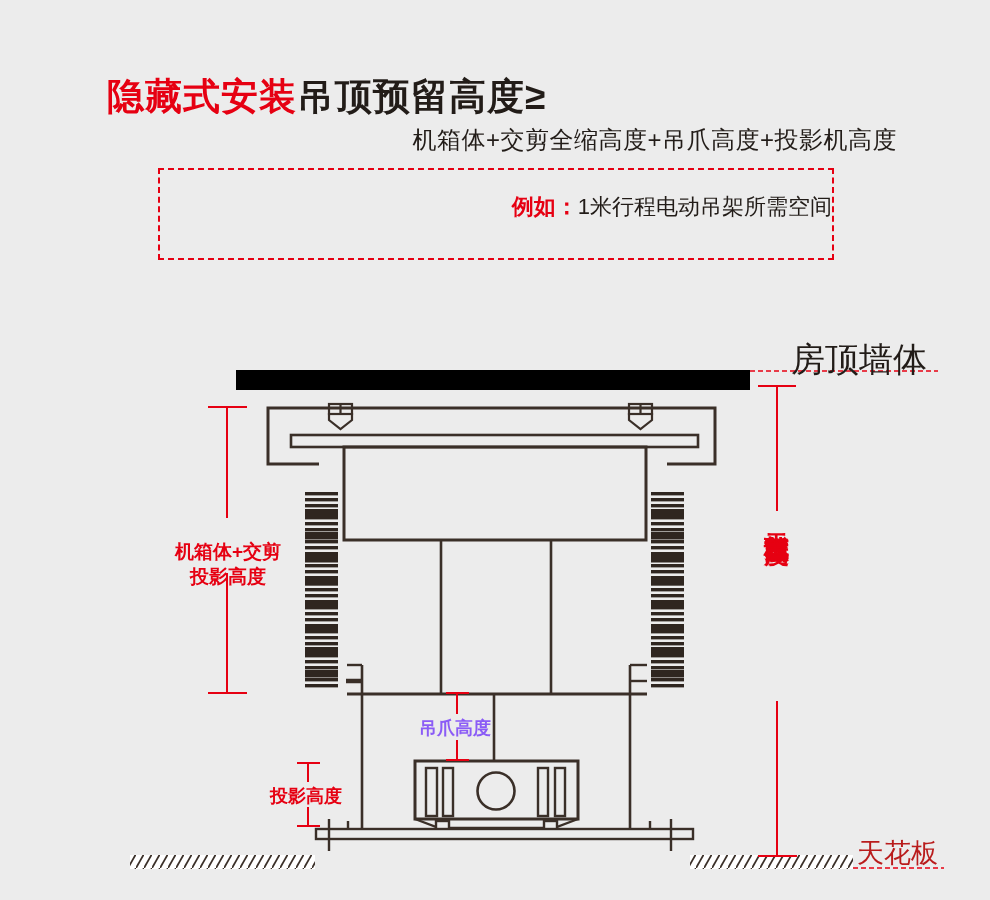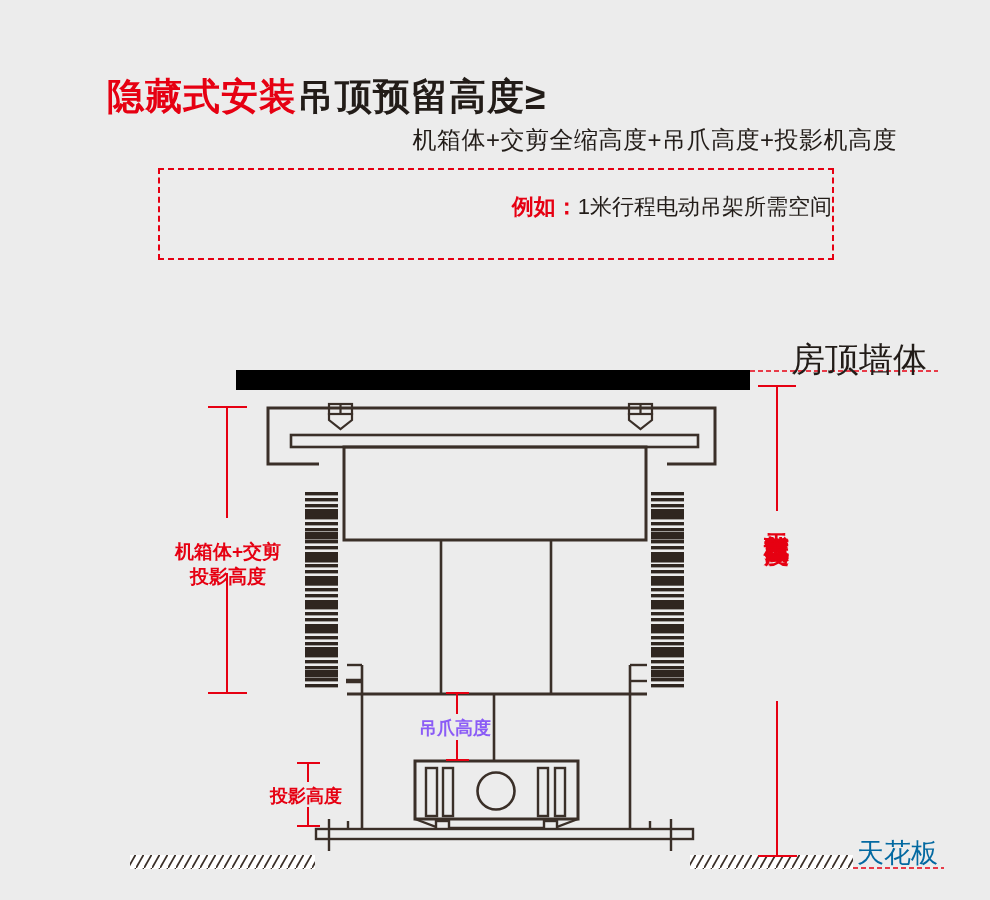--- a/index.html
+++ b/index.html
@@ -27,21 +27,21 @@
   .example-box{
     left:158px;top:168px;width:676px;height:92px;
     border:2px dashed #e60012;box-sizing:border-box;
     text-align:right;
   }
   .ex-line1{margin-top:22px;font-size:22px;color:#221c18;white-space:nowrap;}
   .ex-line1 .red{font-weight:700;}
   .ex-line2{margin-top:5px;font-size:22px;color:#221c18;white-space:nowrap;}
 
   .roof-label{left:791px;top:337px;font-size:34px;color:#221c18;white-space:nowrap;}
-  .ceiling-label{left:857px;top:835px;font-size:27px;color:#0369a1;white-space:nowrap;}
+  .ceiling-label{left:857px;top:835px;font-size:27px;color:#b91c1c;white-space:nowrap;}
   .right-measure-label{
     left:761px;top:514px;
     writing-mode:vertical-rl;text-orientation:upright;
     font-size:25px;font-weight:700;color:#e60012;
     letter-spacing:1px;line-height:32px;
   }
   .left-measure-label{
     left:158px;top:519px;width:140px;
     text-align:center;font-size:19px;font-weight:700;color:#e60012;
     line-height:25px;

